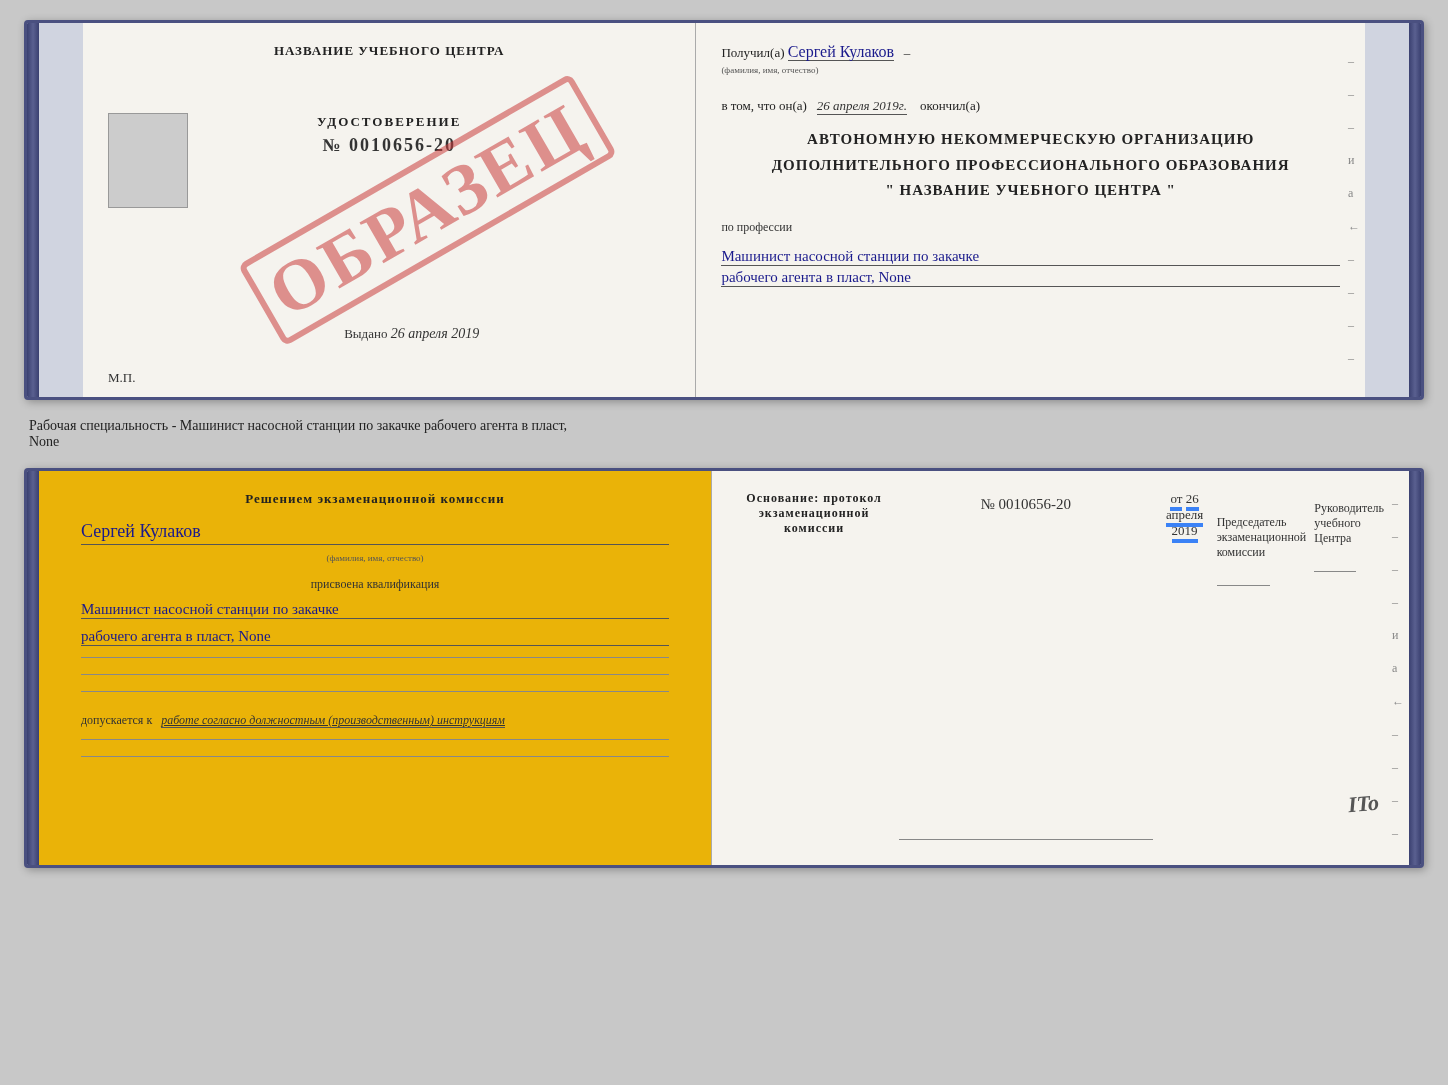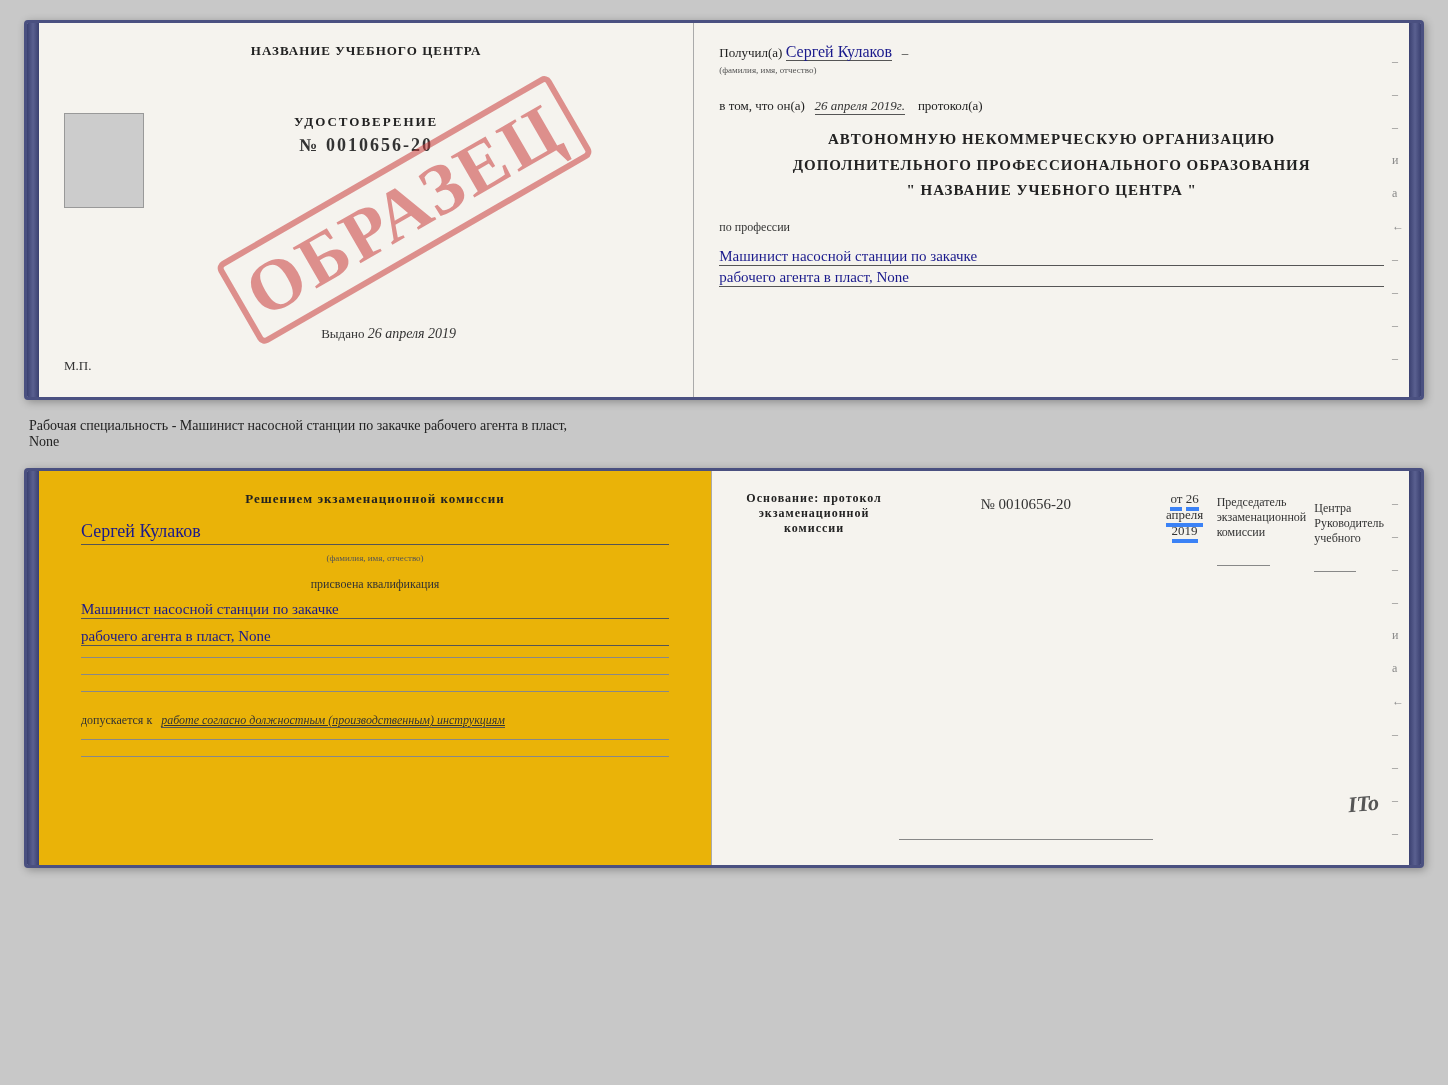--- a/index.html
+++ b/index.html
@@ -36,20 +36,21 @@
     }
 
     .doc-content {
       flex: 1;
       display: flex;
     }
 
     
     .top-doc {
       min-height: 380px;
+      gap: 44px;
     }
 
     .top-doc .doc-content {
       background: #f5f3ee;
     }
 
     
     .top-left {
       flex: 1;
       padding: 20px 25px;
@@ -109,21 +110,21 @@
       padding-left: 45px;
     }
 
     .issued-date .date-text {
       font-style: italic;
       font-size: 14px;
     }
 
     .mp-label {
       position: absolute;
-      bottom: 23px;
+      bottom: 11px;
       left: 25px;
       font-size: 13px;
       color: #333;
     }
 
     
     .obrazets-watermark {
       position: absolute;
       top: 50%;
       left: 50%;
@@ -345,21 +346,21 @@
       font-size: 13px;
       color: #333;
     }
 
     .protocol-date span {
       border-bottom: 4px solid #3b82f6;
       padding-bottom: 1px;
     }
 
     .chairman-block {
-      margin-top: 4px;
+      margin-top: 24px;
       font-size: 12px;
       color: #333;
     }
 
     .signature-line {
       border-top: 1px solid #888;
       margin-top: 25px;
       width: 60%;
     }
 
@@ -438,21 +439,21 @@
           &nbsp;&nbsp;–
           <br>
           <span class="hint-text">(фамилия, имя, отчество)</span>
         </div>
 
         <div class="date-line">
           <span>в том, что он(а)</span>
           &nbsp;
           <span class="handwritten-date">26 апреля 2019г.</span>
           &nbsp;&nbsp;
-          <span>протокол(а)</span>
+          <span>окончил(а)</span>
         </div>
 
         <div class="org-block">
           <div>АВТОНОМНУЮ НЕКОММЕРЧЕСКУЮ ОРГАНИЗАЦИЮ</div>
           <div>ДОПОЛНИТЕЛЬНОГО ПРОФЕССИОНАЛЬНОГО ОБРАЗОВАНИЯ</div>
           <div>"   НАЗВАНИЕ УЧЕБНОГО ЦЕНТРА   "</div>
         </div>
 
         <div class="profession-block">
           <div class="profession-label">по профессии</div>
@@ -522,22 +523,22 @@
           <span>26 апреля 2019</span>
         </div>
 
         <div class="chairman-block">
           <div>Председатель экзаменационной</div>
           <div>комиссии</div>
           <div class="signature-line"></div>
         </div>
 
         <div class="head-block">
+          <div>Руководитель учебного</div>
           <div>Центра</div>
-          <div>Руководитель учебного</div>
           <div class="signature-line"></div>
         </div>
 
         <div class="right-side-marks2">
           <div class="dashes">
             <span>–</span>
             <span>–</span>
             <span>–</span>
             <span>–</span>
             <span>и</span>

